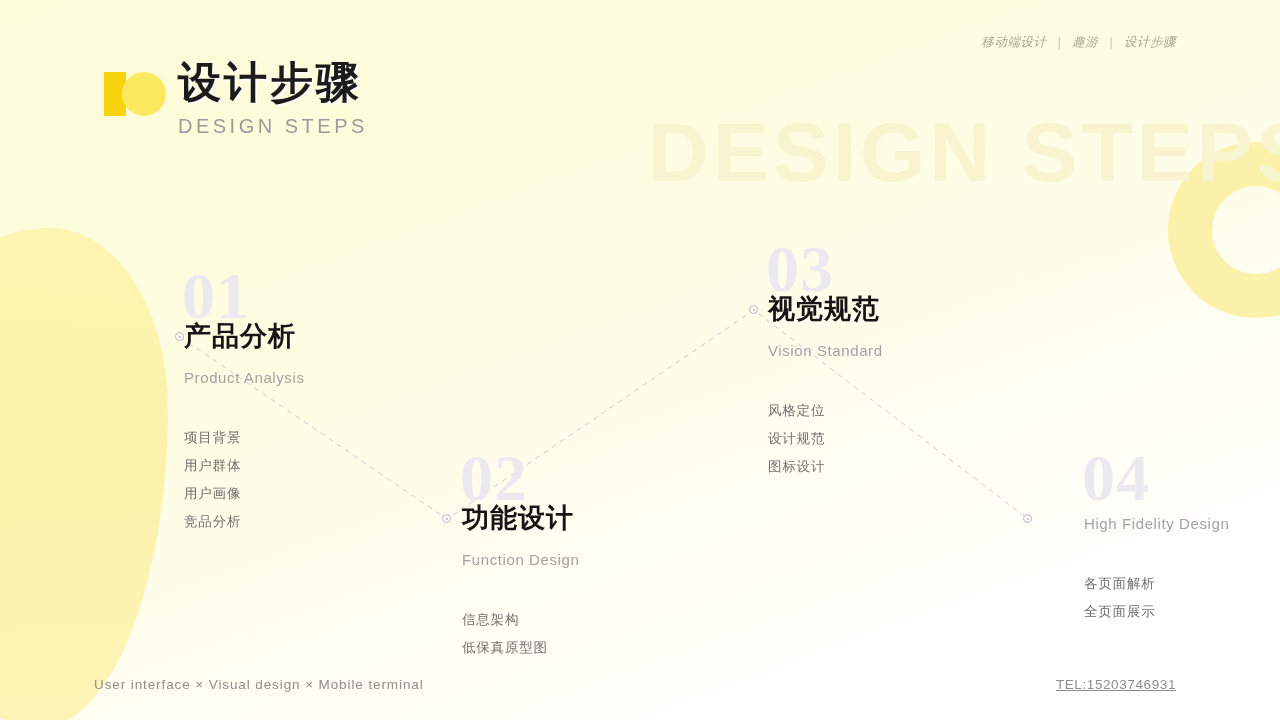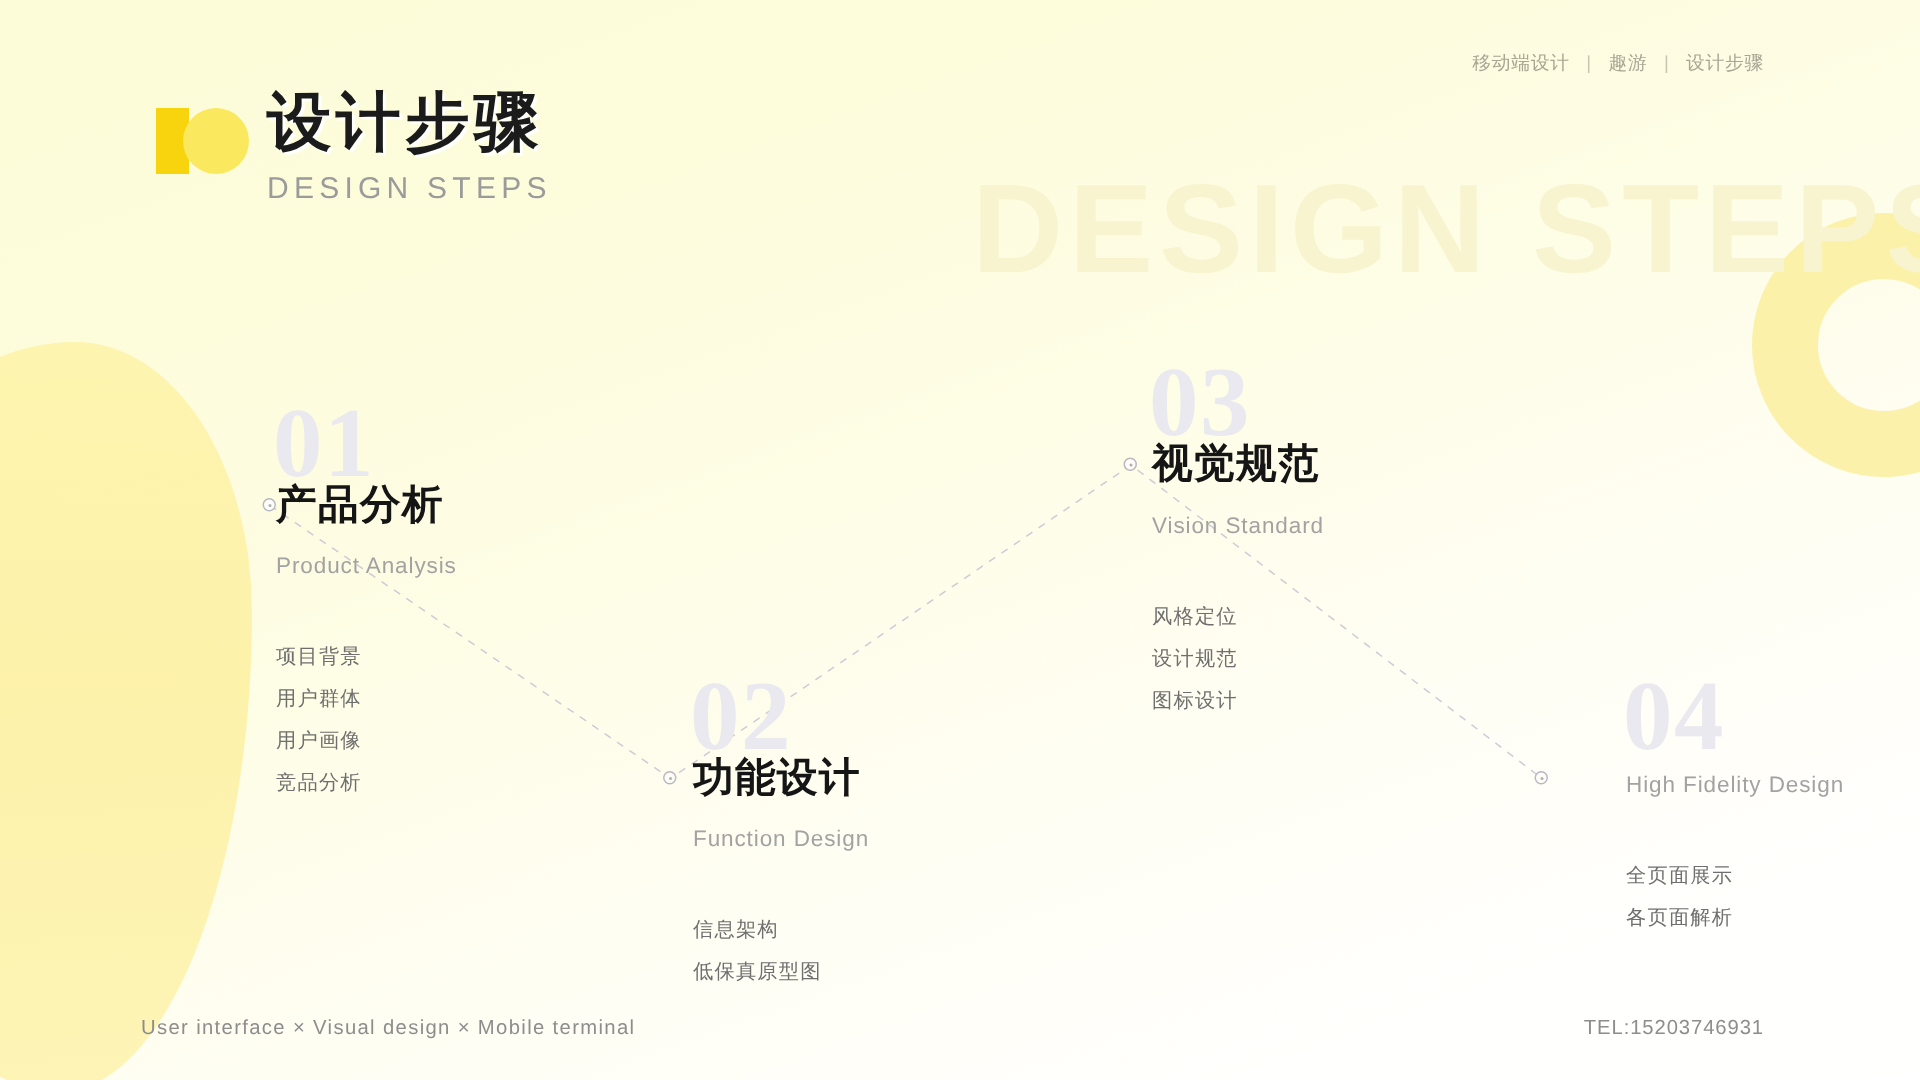--- a/index.html
+++ b/index.html
@@ -52,20 +52,21 @@
 
   
   .topnav {
     position: absolute;
     right: 104px;
     top: 34px;
     font-size: 12.5px;
     color: #a8a693;
     letter-spacing: .5px;
     white-space: nowrap;
+    font-style: italic;
   }
   .topnav .sep { margin: 0 7px; color: #c8c6b3; }
 
   .brand {
     position: absolute;
     left: 104px;
     top: 60px;
     display: flex;
     align-items: flex-start;
   }
@@ -171,20 +172,21 @@
     color: #8d8d8d;
     letter-spacing: .9px;
   }
   .footer-right {
     position: absolute;
     right: 104px;
     bottom: 28px;
     font-size: 13.5px;
     color: #8d8d8d;
     letter-spacing: .6px;
+    text-decoration: underline;
   }
 </style>
 </head>
 <body>
 
 <div id="stage">
 
   <div class="deco-blob-left"></div>
   <div class="deco-ring-right"></div>
   <div class="watermark">DESIGN STEPS</div>
@@ -245,22 +247,22 @@
       <div class="step-item">设计规范</div>
       <div class="step-item">图标设计</div>
     </div>
   </div>
   <div class="node" style="left:749px; top:305px;"></div>
 
   <div class="step" style="left:1084px; top:500px;">
     <div class="step-num" style="left:-2px; top:-55px;">04</div>
     <div class="step-en">High Fidelity Design</div>
     <div class="step-items">
+      <div class="step-item">各页面解析</div>
       <div class="step-item">全页面展示</div>
-      <div class="step-item">各页面解析</div>
     </div>
   </div>
   <div class="node" style="left:1023px; top:514px;"></div>
 
   <div class="footer-left">User interface × Visual design × Mobile terminal</div>
   <div class="footer-right">TEL:15203746931</div>
 
 </div>
 
 </body></html>

